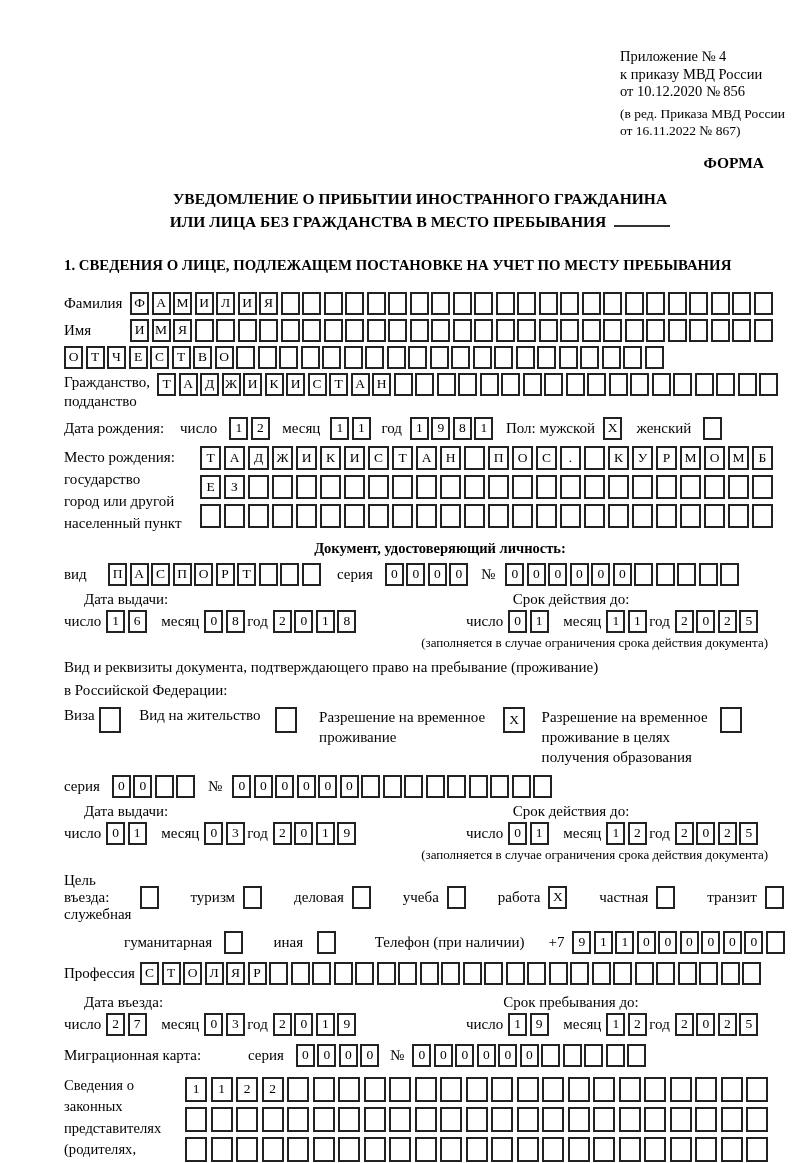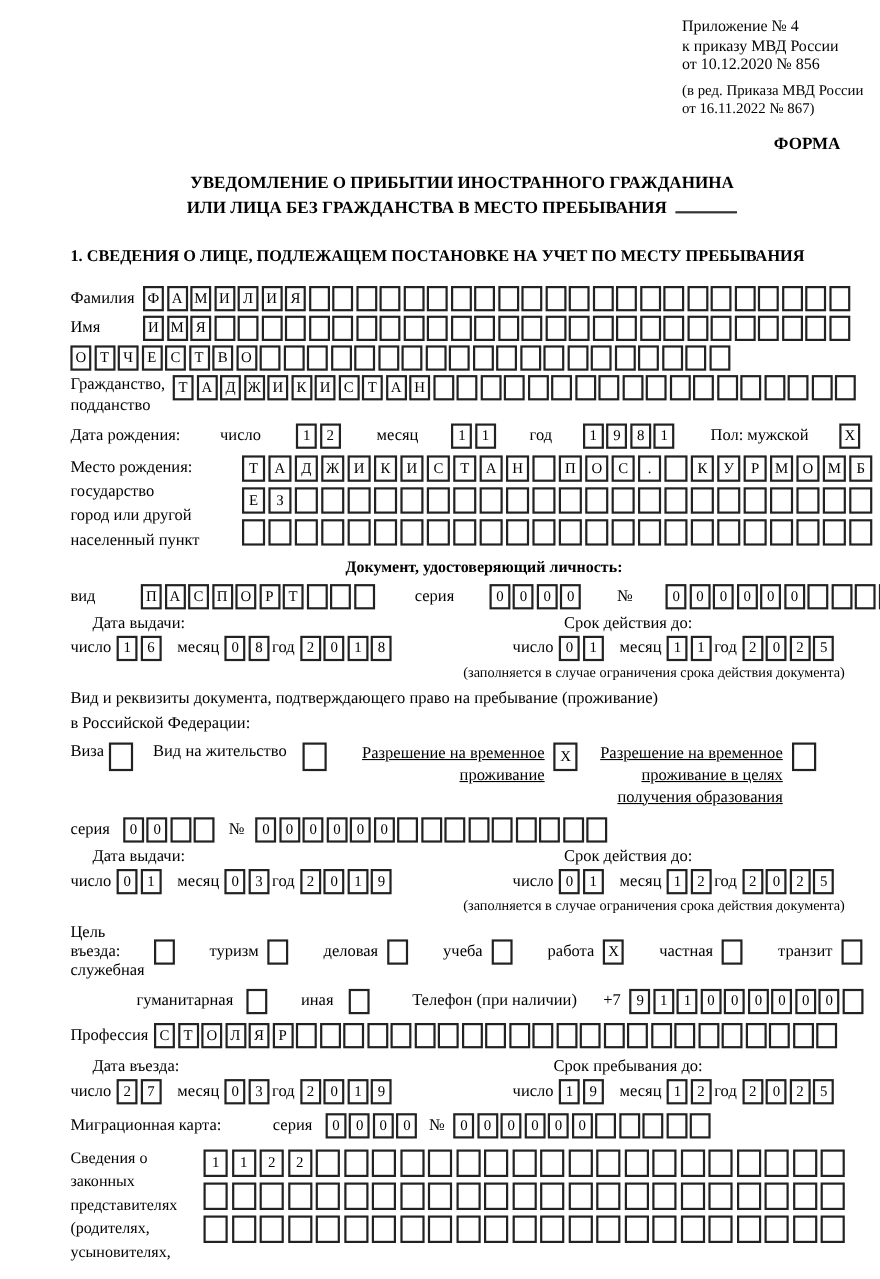--- a/index.html
+++ b/index.html
@@ -1,18 +1,18 @@
 <!DOCTYPE html>
 <html lang="ru"><head>
 <meta charset="utf-8">
 <style>
   html,body { margin:0; padding:0; background:#fff; }
   .page {
     width:800px; height:1163px; box-sizing:border-box;
-    padding:16px 24px 0 64px; overflow:hidden;
+    padding:48px 24px 0 64px; overflow:hidden;
     font-family:"Liberation Serif", serif; font-size:15px; color:#000;
     position:relative; background:#fff;
   }
   
   .hdr { margin-left:556px; width:190px; line-height:1.22; font-size:14.5px; }
   .hdr .small { font-size:13.5px; margin-top:5px; }
   .forma { text-align:right; padding-right:12px; font-weight:bold; margin-top:15px; font-size:15.5px; }
   .title { text-align:center; font-weight:bold; font-size:15.5px; margin-top:15px; line-height:1.5; }
   .blank-line { display:inline-block; width:56px; border-bottom:2px solid #333; height:0.9em; margin-left:8px; }
   .sec { font-weight:bold; font-size:14.8px; margin-top:23px; }
@@ -49,27 +49,27 @@
   .dgroup { display:flex; align-items:center; }
   .dgroup-l { width:342px; }
   .dgroup .lbl { margin-right:5px; }
   .dgroup .mid { margin-left:12px; }
   .note { font-size:13px; text-align:right; padding-right:8px; margin-top:2px; }
 
   .gap8{margin-left:8px;} .gap10{margin-left:10px;} .gap12{margin-left:12px;}
   .gap14{margin-left:14px;} .gap16{margin-left:16px;} .gap20{margin-left:20px;}
   .gap24{margin-left:24px;} .gap28{margin-left:28px;} .gap36{margin-left:36px;}
 
-  .ctr { text-align:right;text-decoration:underline; }
+  .ctr { text-align:left; }
   .visa-lbl2 { width:176px; line-height:20px; }
   .visa-lbl3 { width:170px; line-height:20px; }
   .purpose { display:flex; justify-content:space-between; align-items:center; margin-top:9px;gap:32px; }
   .pair { display:flex; align-items:center; }
   .pair .cell { margin-left:8px; margin-right:0; }
-  .mt6{margin-top:6px;gap:20px;} .mt8{margin-top:8px;}
+  .mt6{margin-top:6px;} .mt8{margin-top:8px;}
   .col { display:flex; flex-direction:column; }
   .col .cells { margin-bottom:5px; }
 </style>
 </head>
 <body>
 
 <div class="page">
 
   <div class="hdr">
     <div>Приложение № 4</div>

